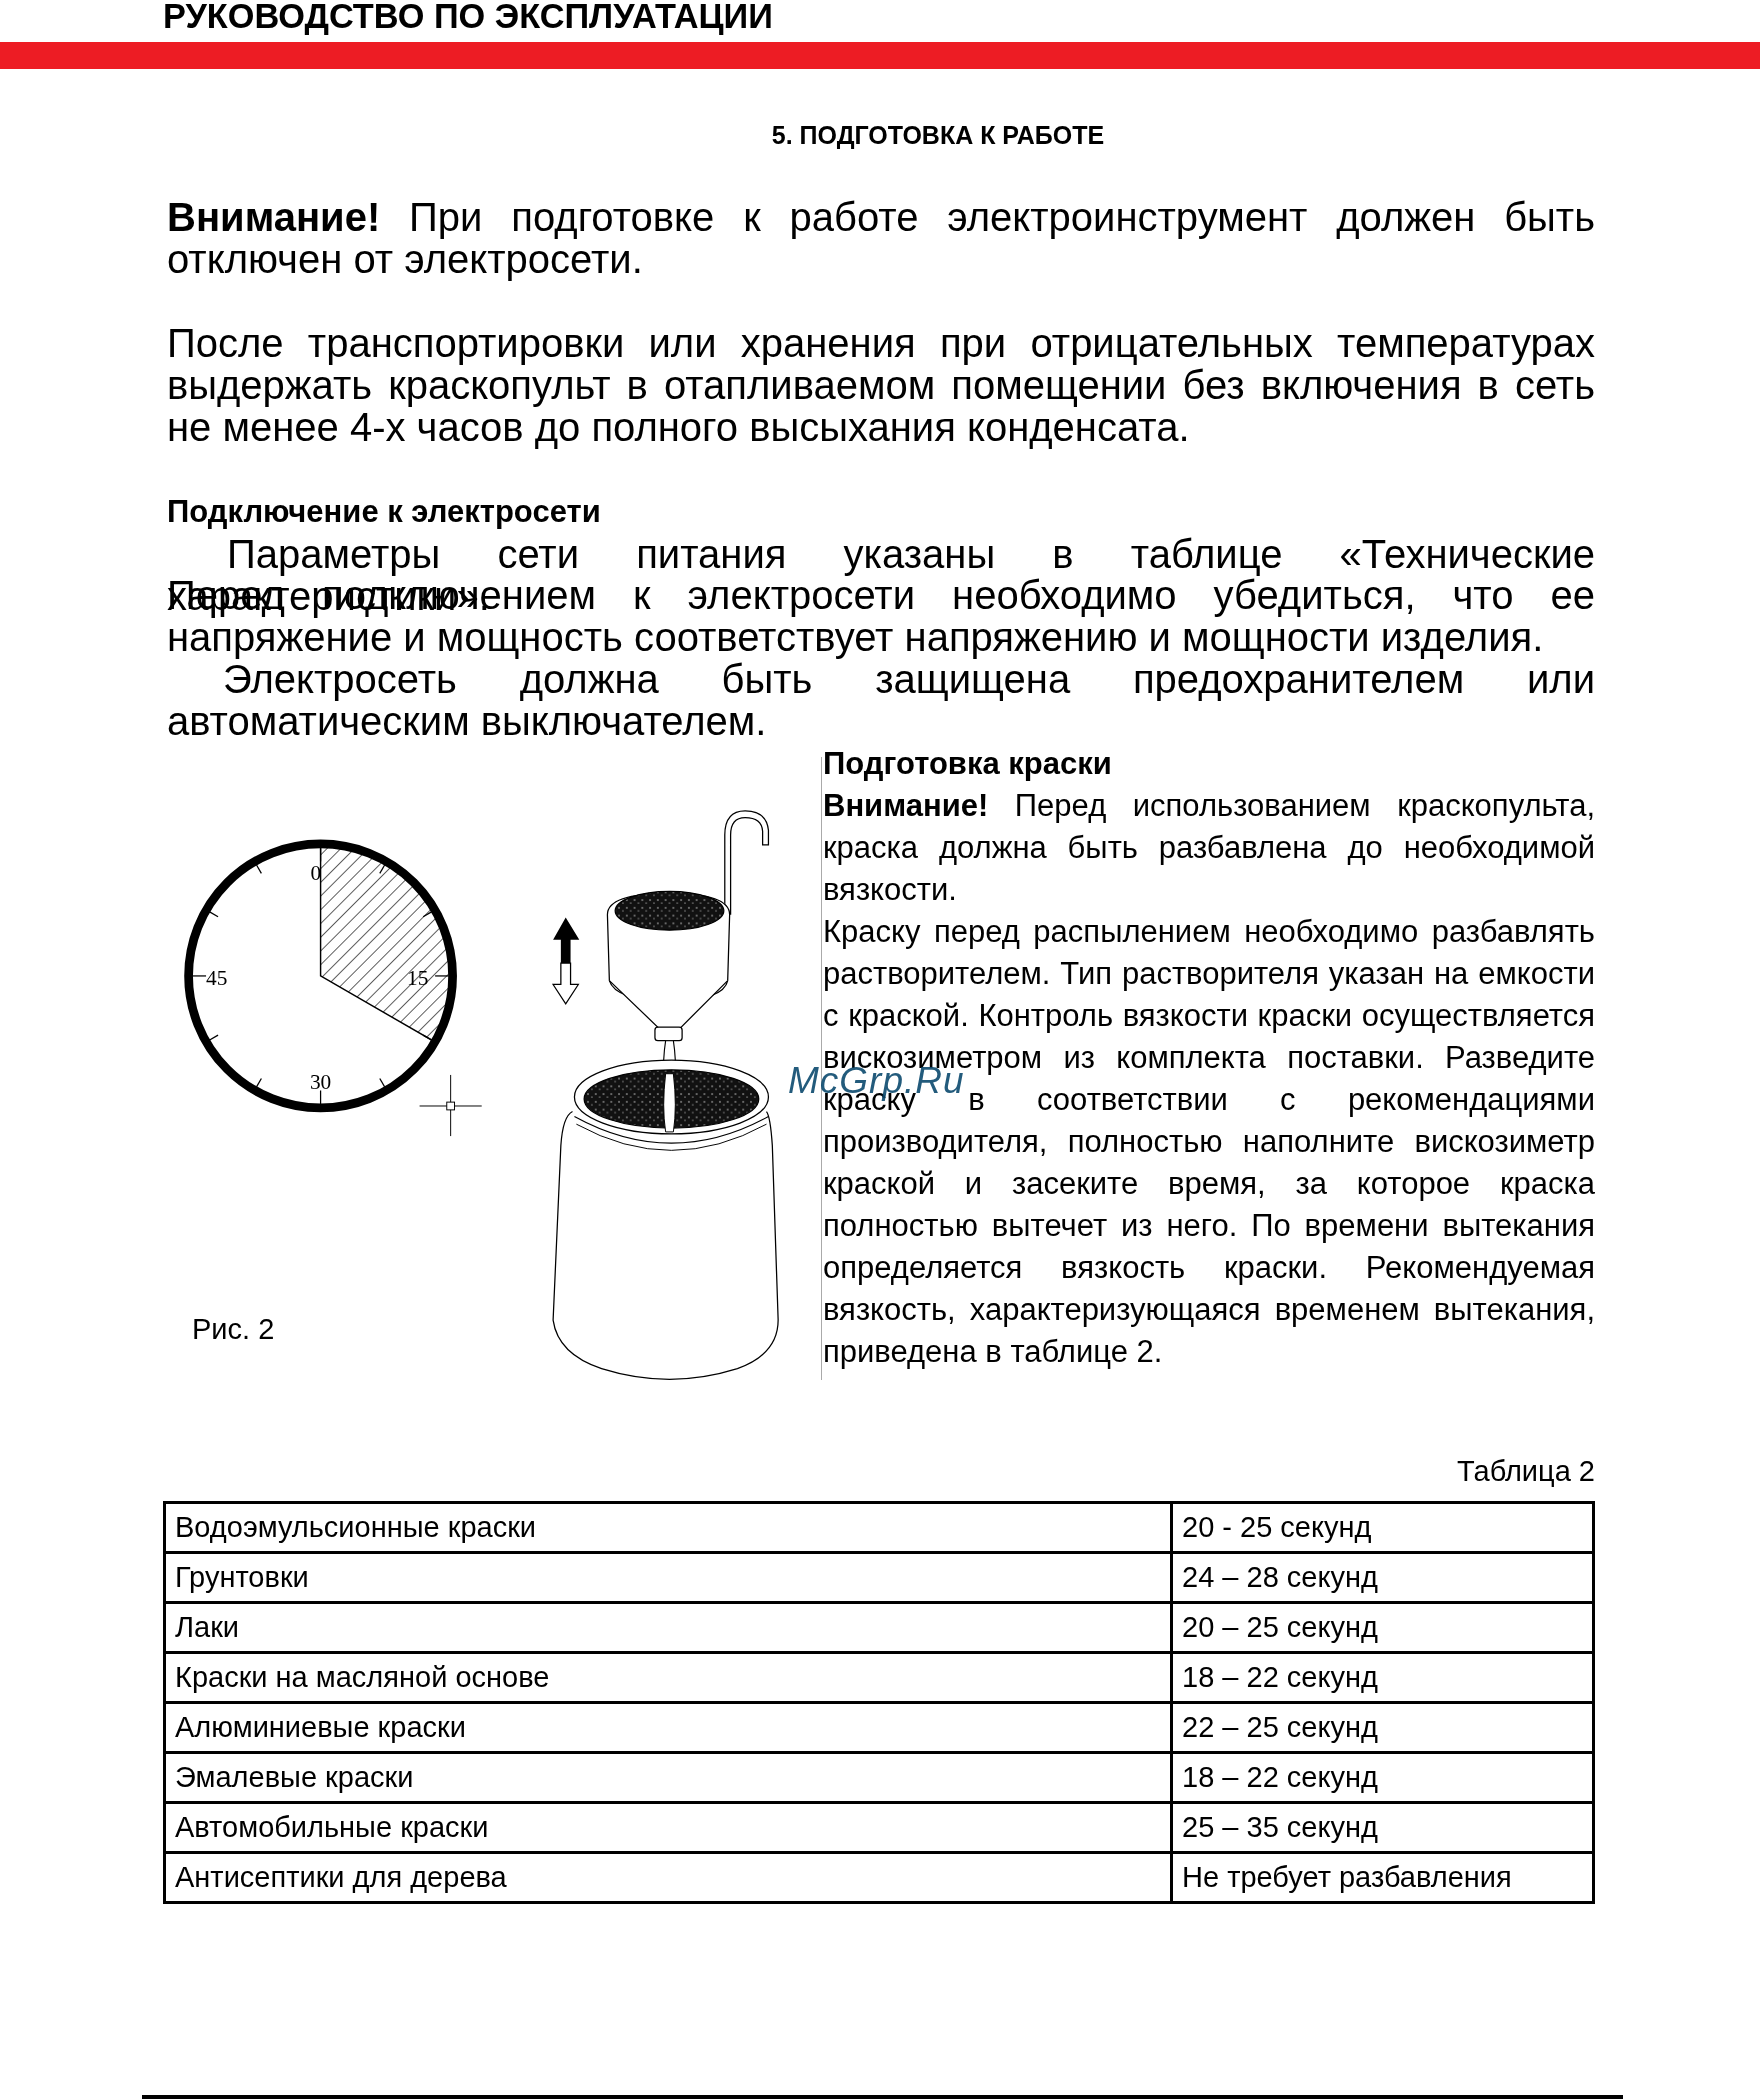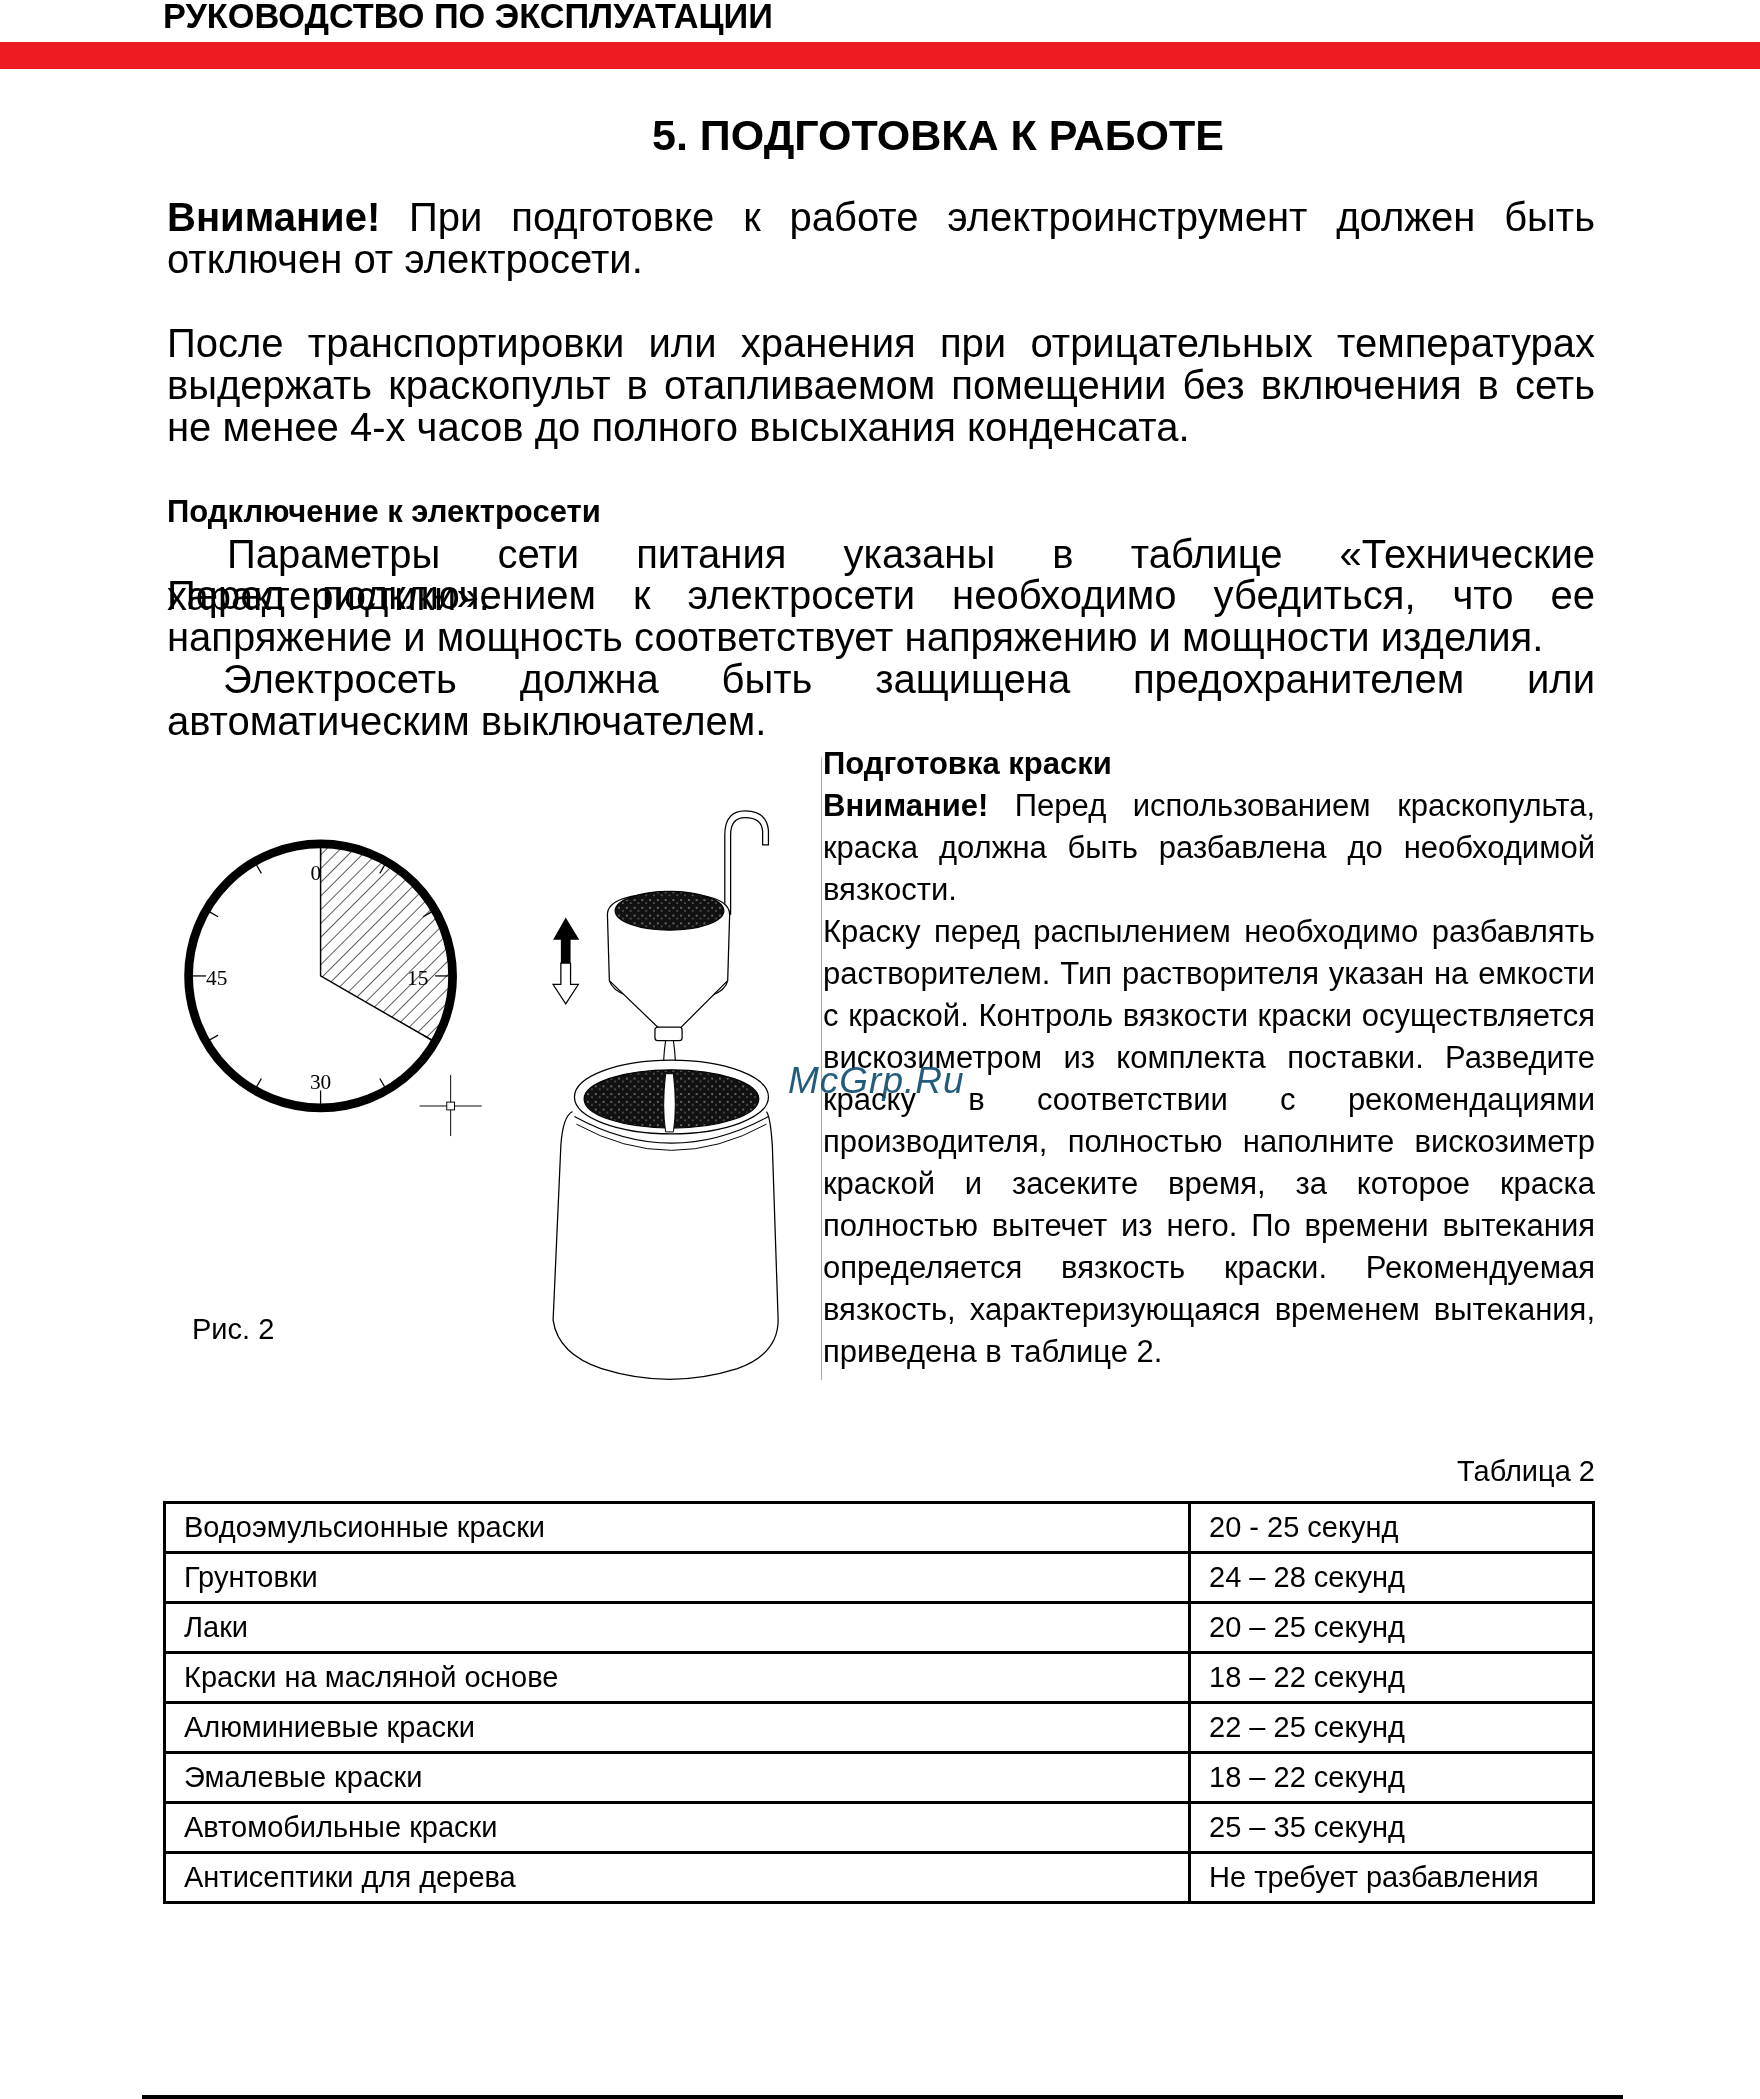--- a/index.html
+++ b/index.html
@@ -2,38 +2,38 @@
 <html><head>
 <meta charset="utf-8">
 <style>
   html, body { margin: 0; padding: 0; background: #ffffff; }
   body { width: 1760px; height: 2100px; position: relative; overflow: hidden;
          font-family: "Liberation Sans", sans-serif; color: #000; }
   .hdr-title { position: absolute; left: 163px; top: -5.8px; font-size: 35px; font-weight: bold;
                letter-spacing: 0px; line-height: 43px; transform: scaleX(0.98); transform-origin: left; }
   .red-bar { position: absolute; left: 0; top: 42px; width: 1760px; height: 27px; background: #ed1c24; }
   .section-title { position: absolute; left: 0; width: 1760px; top: 116px; text-align: center;
-                   font-size: 43px; font-weight: bold; line-height: 39px; padding-left: 116px; box-sizing: border-box; }
+                   font-size: 25px; font-weight: bold; line-height: 39px; padding-left: 116px; box-sizing: border-box; }
   .para { position: absolute; left: 167px; width: 1428px; font-size: 40px; line-height: 42px;
           text-align: justify; margin: 0; }
   .para b { font-weight: bold; }
   .indent { text-indent: 60px; }
   .indent2 { text-indent: 56px; }
   .sub-h { position: absolute; left: 167px; font-size: 31px; font-weight: bold; line-height: 42px; }
   .right-col { position: absolute; left: 823px; top: 743px; width: 772px; font-size: 31px; line-height: 42px;
                text-align: justify; }
   .right-col p { margin: 0; }
   .vline { position: absolute; left: 821px; top: 757px; width: 1px; height: 623px; background: #aaa; }
   .fig-caption { position: absolute; left: 192px; top: 1312px; font-size: 29px; line-height: 35px; }
   .watermark { position: absolute; left: 788px; top: 1060px; font-size: 37px; font-style: italic;
                color: #0c4a6e; opacity: 0.9; letter-spacing: 1px; }
   .table-label { position: absolute; right: 165px; top: 1454px; font-size: 29px; line-height: 35px; }
   table.visc { position: absolute; left: 163px; top: 1501px; width: 1432px; border-collapse: collapse;
                font-size: 29px; }
-  table.visc td { border: 3.9px solid #000; height: 47px; padding: 0 18px; line-height: 47px; }
+  table.visc td { border: 3.9px solid #000; height: 47px; padding: 0 9px; line-height: 47px; }
   table.visc td.name { width: 986px; text-align: left; }
   table.visc td.time { border-left-width: 2.9px; }
   .footer-line { position: absolute; left: 142px; top: 2095px; width: 1481px; height: 4.9px; background: #000; }
   svg text { font-family: "Liberation Serif", serif; }
 </style>
 </head>
 <body>
 
 <div class="hdr-title">РУКОВОДСТВО ПО ЭКСПЛУАТАЦИИ</div>
 <div class="red-bar"></div>

